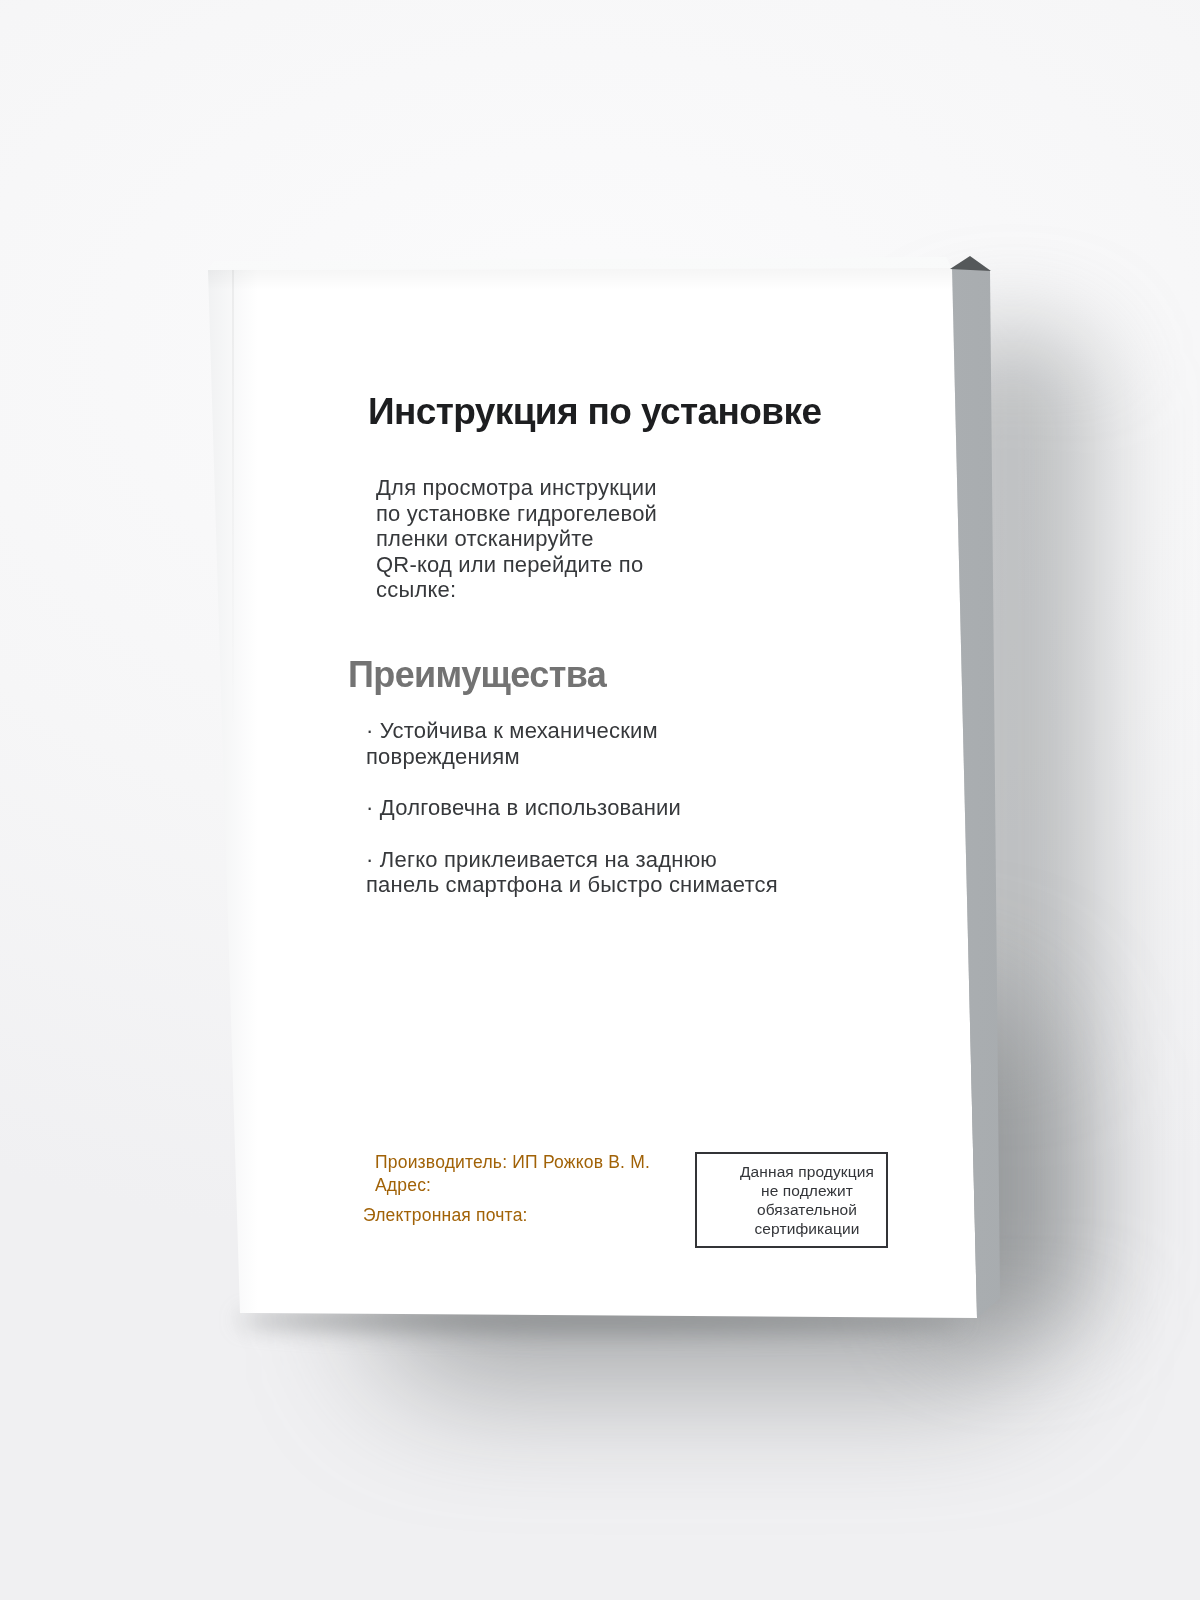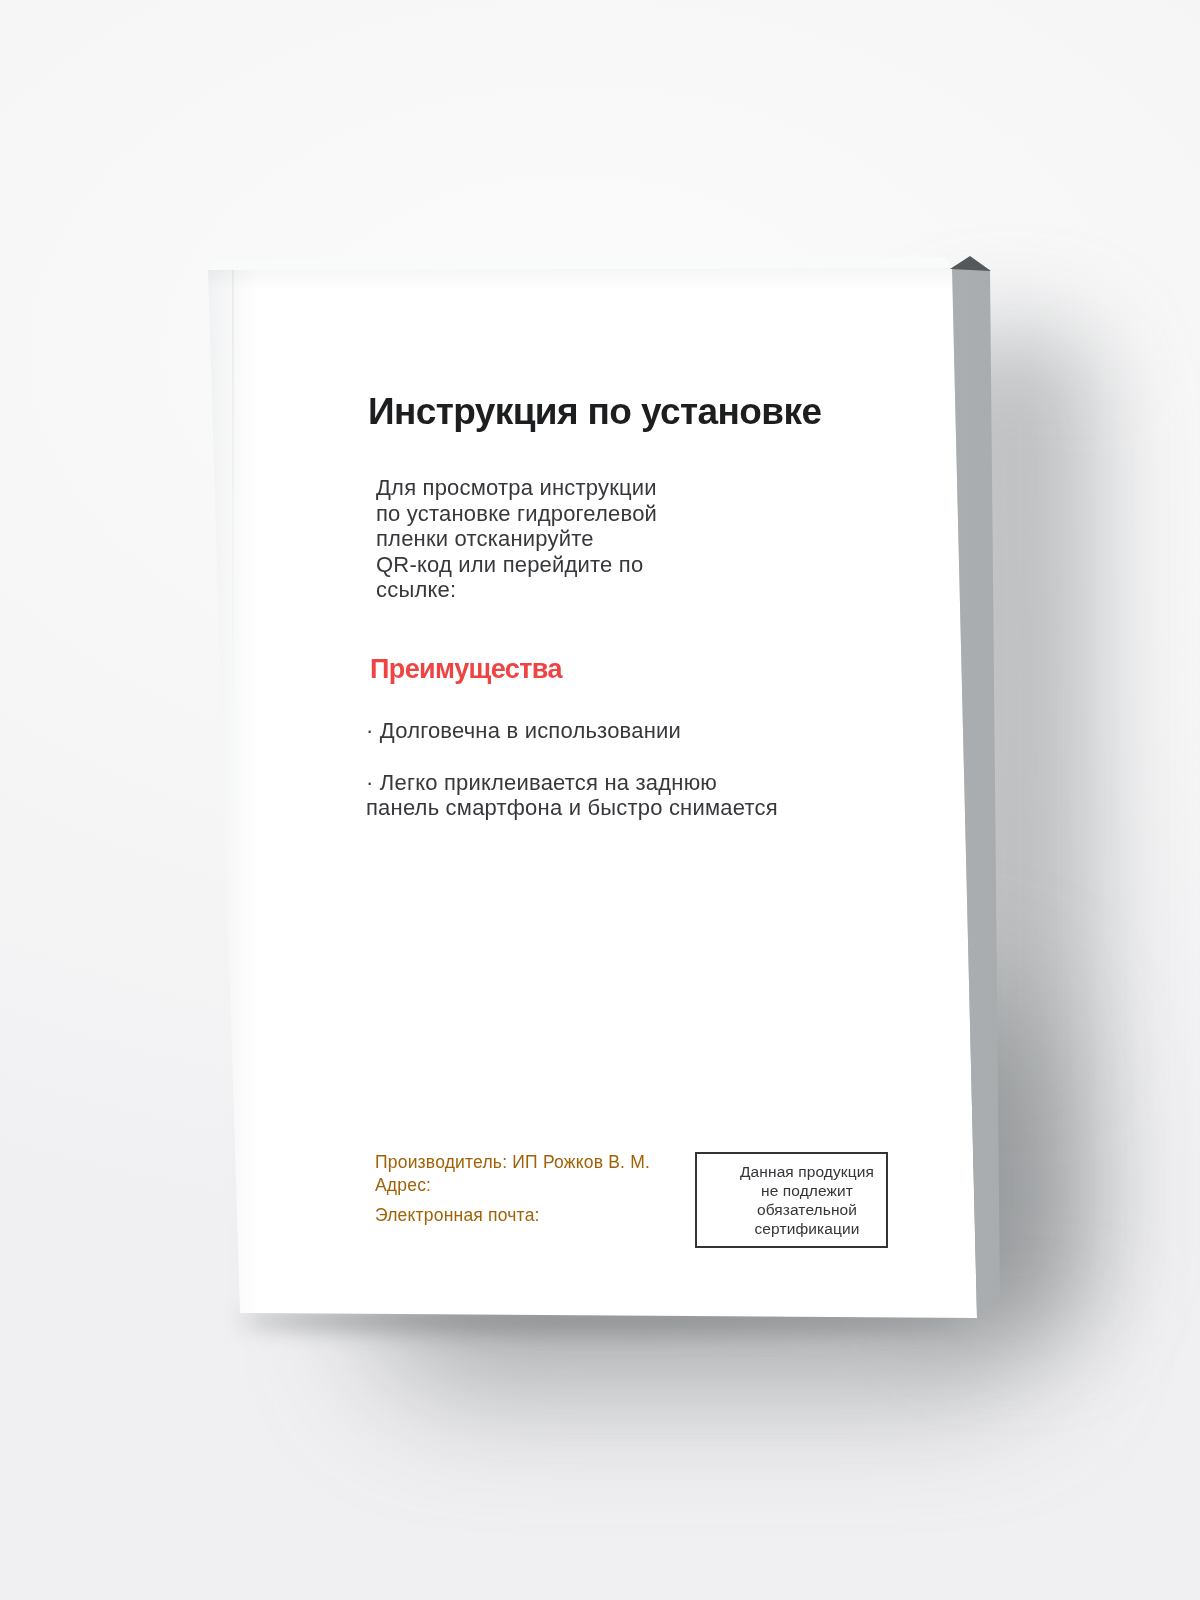--- a/index.html
+++ b/index.html
@@ -63,38 +63,38 @@
     position: absolute; left: 168px; top: 137px; margin: 0;
     font-size: 37px; font-weight: 700; letter-spacing: -0.6px; color: #1d1e20;
     white-space: nowrap;
   }
   .body-text {
     position: absolute; left: 164px; top: 209px; margin: 12px;
     font-size: 22px; line-height: 25.5px; letter-spacing: 0.2px; color: #36383b;
     white-space: pre-line;
   }
   .subtitle {
-    position: absolute; left: 170px; top: 400px; margin: 0;
-    font-size: 27px; font-weight: 700; letter-spacing: -0.6px; color: #ef4444;
+    position: absolute; left: 148px; top: 400px; margin: 0;
+    font-size: 36px; font-weight: 700; letter-spacing: -0.6px; color: #737373;
     white-space: nowrap;
   }
   .bullets { position: absolute; left: 166px; top: 464px; width: 478px; }
   .bullet-item {
     margin: 0 0 26px 0;
     font-size: 22px; line-height: 25.5px; letter-spacing: 0.2px; color: #36383b;
     white-space: pre-line;
   }
   .footer-line {
     position: absolute; margin: 0;
     font-size: 17.5px; line-height: 23px; letter-spacing: 0.2px; color: #a16207;
     white-space: nowrap;
   }
   .footer-manufacturer { left: 175px; top: 897px; }
   .footer-address     { left: 175px; top: 920px; }
-  .footer-email       { left: 175px; top: 950px; }
+  .footer-email       { left: 163px; top: 950px; }
   .cert-box {
     position: absolute; left: 495px; top: 898px; width: 158px; height: 92px;
     border: 2px solid #333437; background: transparent;
     display: flex; align-items: center; justify-content: center; text-align: center; padding-left: 31px;
   }
   .cert-box span {
     font-size: 15.5px; line-height: 19px; letter-spacing: 0.1px; color: #333539;
     white-space: pre-line;
   }
 </style>
@@ -118,20 +118,22 @@
 
       <p class="body-text">Для просмотра инструкции
 по установке гидрогелевой
 пленки отсканируйте
 QR-код или перейдите по
 ссылке:</p>
 
       <h2 class="subtitle">Преимущества</h2>
 
       <div class="bullets">
+          <p class="bullet-item">· Устойчива к механическим
+повреждениям</p>
           <p class="bullet-item">· Долговечна в использовании</p>
           <p class="bullet-item">· Легко приклеивается на заднюю
 панель смартфона и быстро снимается</p>
         </div>
 
       <p class="footer-line footer-manufacturer">Производитель: ИП Рожков В. М.</p>
       <p class="footer-line footer-address">Адрес:</p>
       <p class="footer-line footer-email">Электронная почта:</p>
 
       <div class="cert-box">

